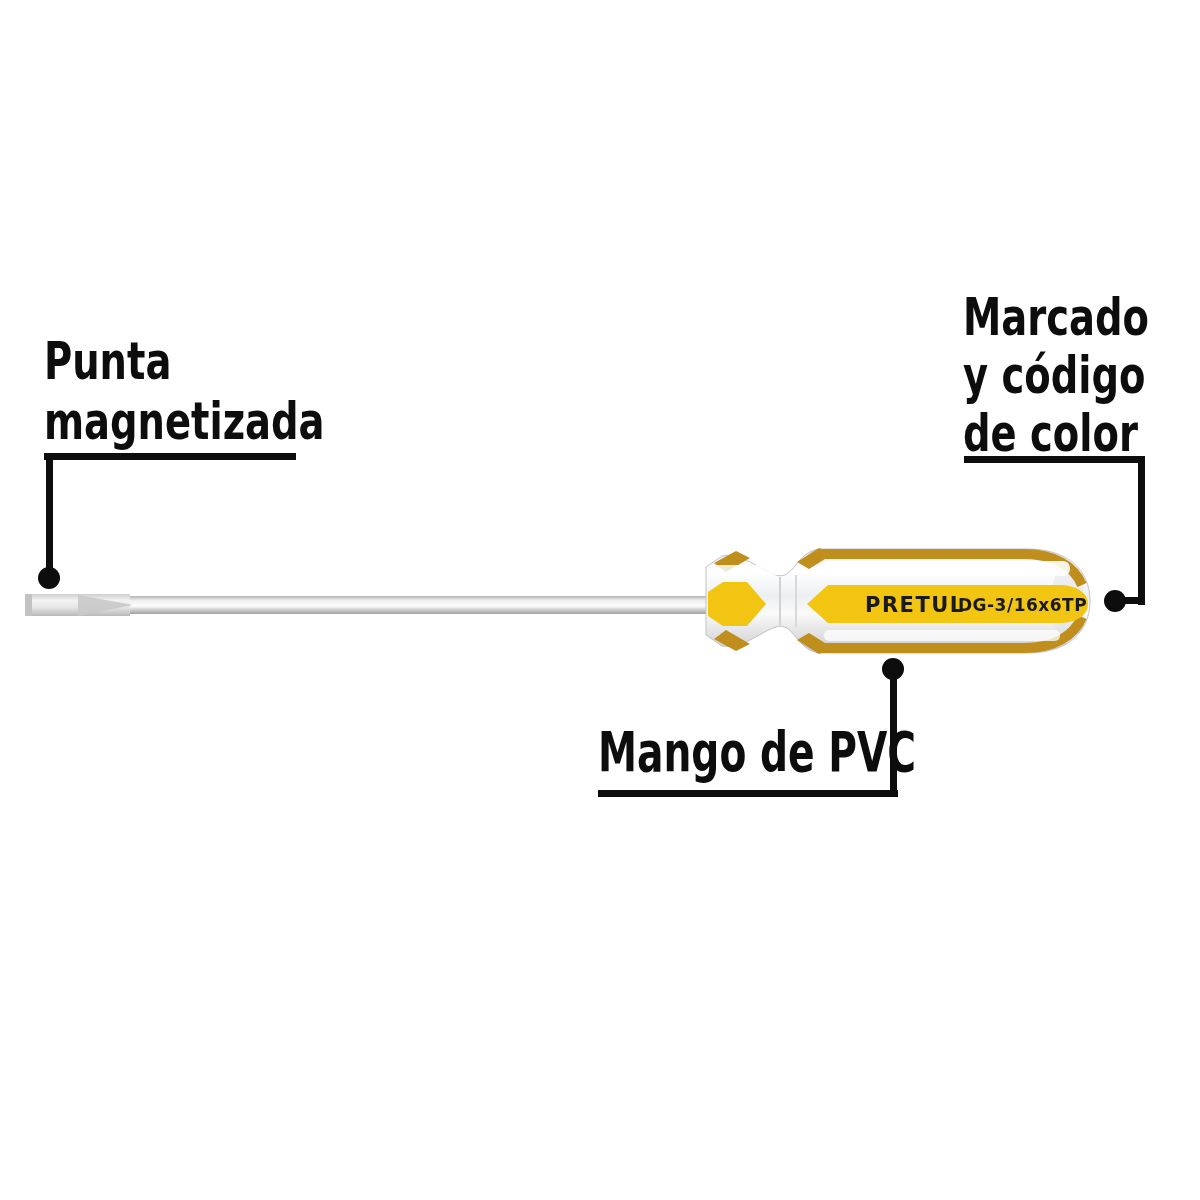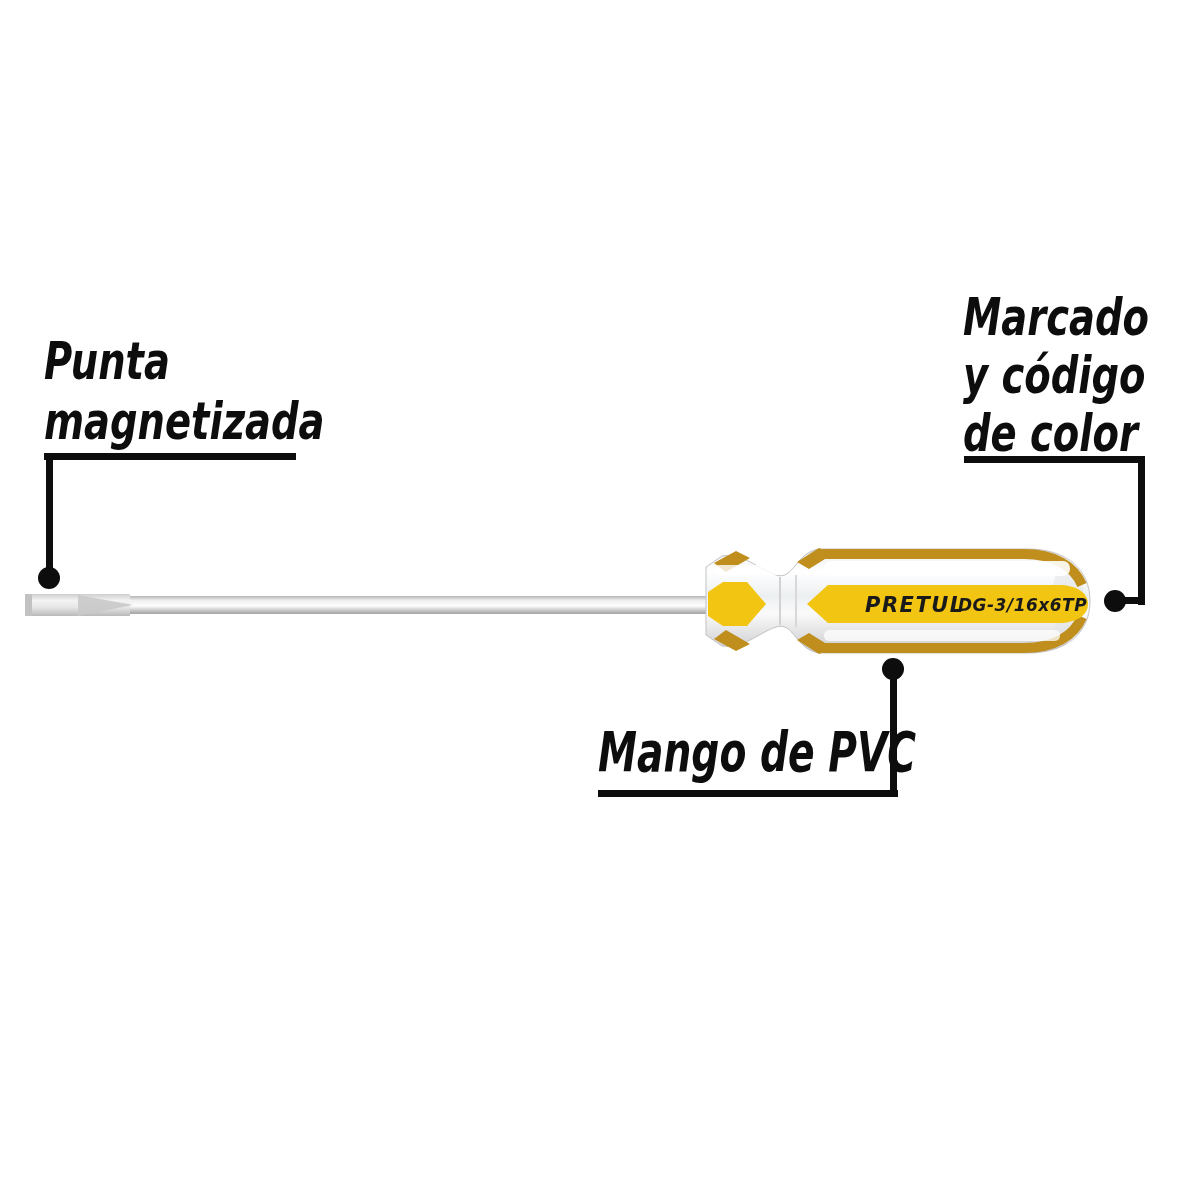--- a/index.html
+++ b/index.html
@@ -7,21 +7,20 @@
     padding: 0;
     background: #ffffff;
   }
   .canvas {
     position: relative;
     width: 1200px;
     height: 1200px;
     background: #ffffff;
     overflow: hidden;
     font-family: "DejaVu Sans", "Liberation Sans", sans-serif;
-    font-style: italic;
   }
   .label {
     position: absolute;
     color: #0d0d0d;
     font-weight: bold;
     transform: scaleX(0.74);
     transform-origin: left top;
     white-space: nowrap;
   }
   .label-tip {

